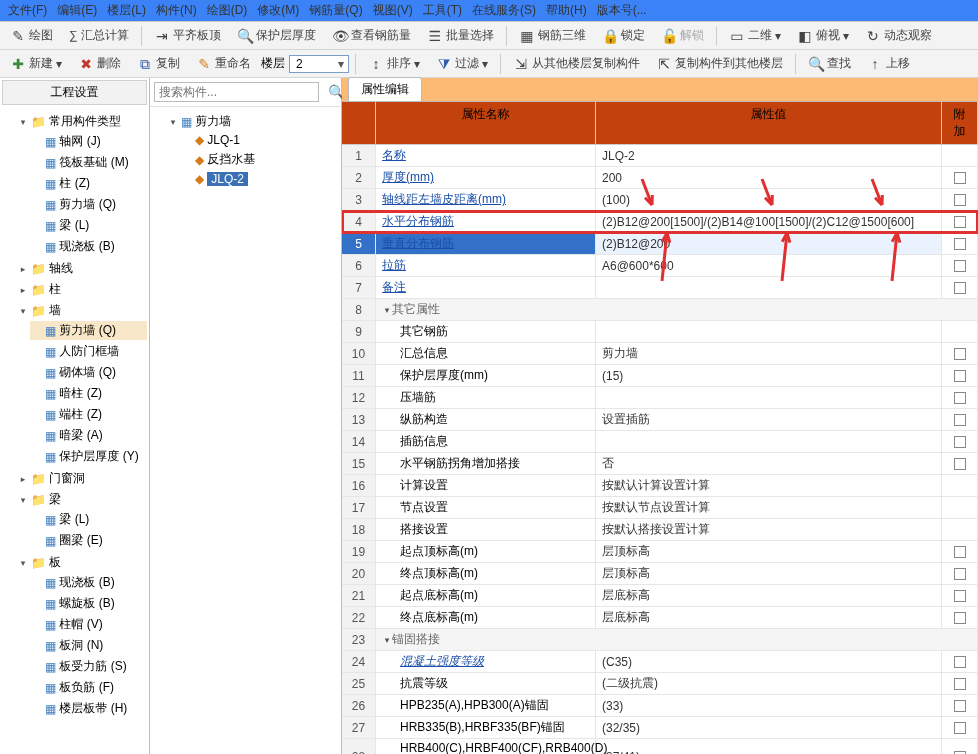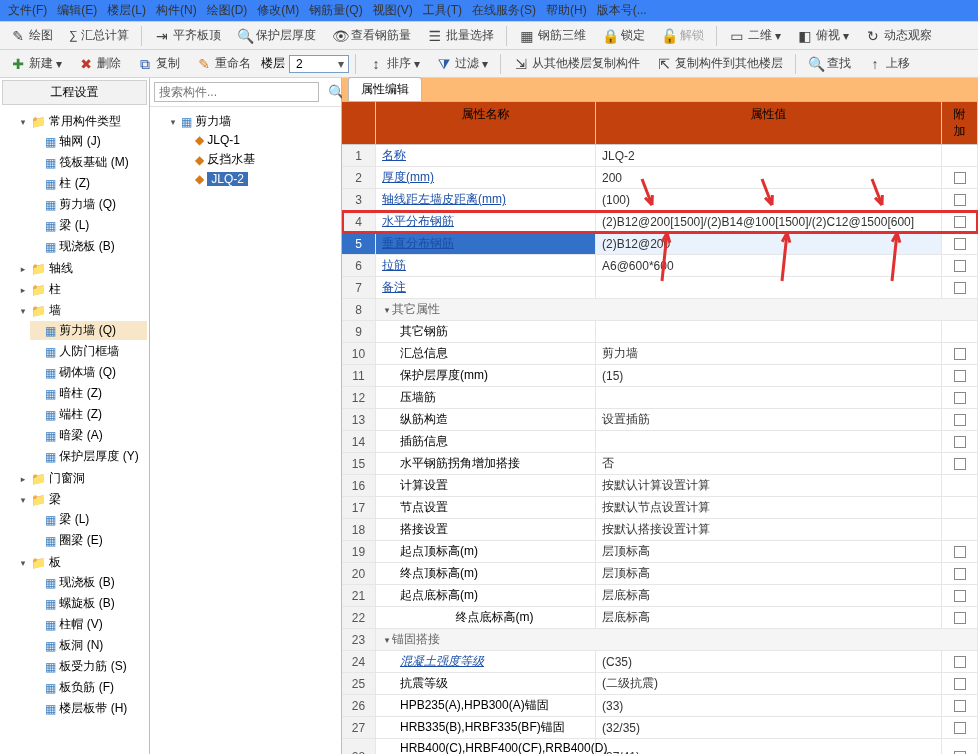--- a/index.html
+++ b/index.html
@@ -638,21 +638,21 @@
               <div class="col-name" style="padding-left: 24px;">
                 <span>起点底标高(m)</span>
               </div>
               <div class="col-val">层底标高</div>
               <div class="col-ext">
                 <span class="chk"></span>
               </div>
             </div>
             <div class="pg-row">
               <div class="col-num">22</div>
-              <div class="col-name" style="padding-left: 24px; justify-content: center;">
+              <div class="col-name" style="padding-left: 24px;">
                 <span>终点底标高(m)</span>
               </div>
               <div class="col-val">层底标高</div>
               <div class="col-ext">
                 <span class="chk"></span>
               </div>
             </div>
             <div class="pg-row group-row">
               <div class="col-num">23</div>
               <div class="col-name" style="flex: 1 1 0%;"><span class="twist">▾</span> 锚固搭接</div>

